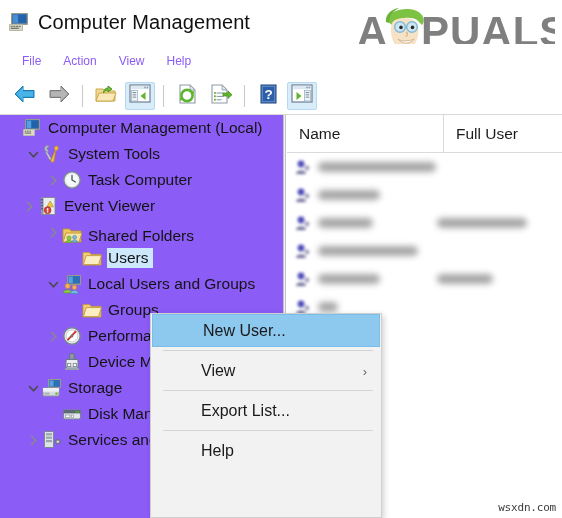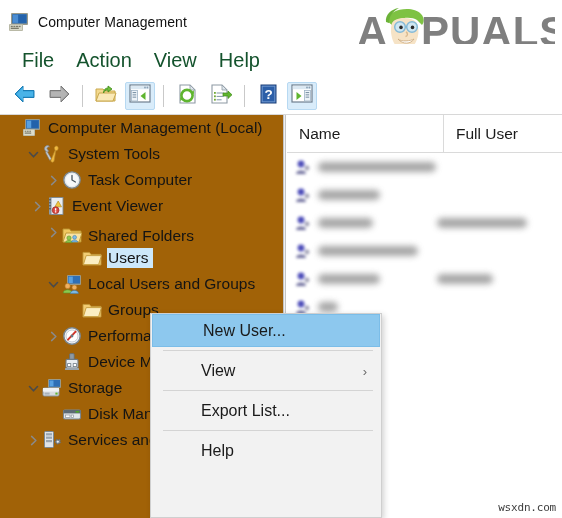--- a/index.html
+++ b/index.html
@@ -21,39 +21,39 @@
   .titlebar {
     position: absolute; left: 0; top: 0; width: 562px; height: 44px;
     background: #ffffff;
     display: flex; align-items: center;
   }
   .title-icon {
     width: 22px; height: 20px; margin-left: 8px; margin-right: 8px;
     position: relative; flex: 0 0 auto;
   }
   .title-text {
-    font-size: 14px; color: #101010; letter-spacing: 0.1px;
+    font-size: 20px; color: #101010; letter-spacing: 0.1px;
     white-space: nowrap;
   }
 
   
   .logo {
     position: absolute; right: 7px; top: 2px;
     width: 196px; height: 56px;
   }
 
   
   .menubar {
     position: absolute; left: 0; top: 44px; width: 562px; height: 33px;
     background: #ffffff;
     display: flex; align-items: center;
     padding-left: 11px;
   }
   .menuitem {
-    font-size: 20px; color: #14532d;
+    font-size: 12px; color: #8b5cf6;
     padding: 2px 11px 2px 11px;
     white-space: nowrap;
     cursor: default;
   }
 
   
   .toolbar {
     position: absolute; left: 0; top: 77px; width: 562px; height: 38px;
     background: #ffffff;
     display: flex; align-items: center;
@@ -71,21 +71,21 @@
   }
   .tb-pad { width: 8px; flex: 0 0 auto; }
 
   
   .main {
     position: absolute; left: 0; top: 115px; width: 562px; height: 403px;
     background: #ffffff;
   }
   .tree-pane {
     position: absolute; left: 0; top: 0; width: 283px; height: 403px;
-    background: #a16207; overflow: hidden;
+    background: #8b5cf6; overflow: hidden;
   }
   .splitter {
     position: absolute; left: 283px; top: 0; width: 3px; height: 403px;
     background: #f0f0f0; border-left: 1px solid #c4c4c4; border-right: 1px solid #c4c4c4;
   }
   .list-pane {
     position: absolute; left: 287px; top: 0; width: 275px; height: 403px;
     background: #ffffff; overflow: hidden;
   }
 
@@ -380,21 +380,21 @@
                 <path d="M3.6 1.4 L7.9 5.5 L3.6 9.6" stroke="#8a8a8a" stroke-width="1.5" fill="none" stroke-linecap="round" stroke-linejoin="round"></path>
               </svg>
             </span>
             <span class="ticon"><svg width="20" height="20" viewBox="0 0 20 20">
                 <circle cx="10" cy="10" r="8.2" fill="#e5e9ed" stroke="#7b8892" stroke-width="1.3"></circle>
                 <circle cx="10" cy="10" r="6.2" fill="#f6f8fa"></circle>
                 <path d="M10 5.5 L10 10 L13.4 12" stroke="#46525c" stroke-width="1.3" fill="none" stroke-linecap="round"></path>
               </svg></span>
             <span class="tlabel">Task Computer</span>
           </div>
-          <div class="trow" style="padding-left: 28px;">
+          <div class="trow" style="padding-left: 20px;">
             <span class="twist">
               <svg width="11" height="11" viewBox="0 0 11 11">
                 <path d="M3.6 1.4 L7.9 5.5 L3.6 9.6" stroke="#8a8a8a" stroke-width="1.5" fill="none" stroke-linecap="round" stroke-linejoin="round"></path>
               </svg>
             </span>
             <span class="ticon"><svg width="20" height="20" viewBox="0 0 20 20">
                 <rect x="3" y="1.5" width="14" height="17" fill="#8e9aa4"></rect>
                 <rect x="5" y="1.5" width="12" height="17" fill="#e9edf1" stroke="#7b8892" stroke-width=".9"></rect>
                 <rect x="3" y="3" width="2" height="1.4" fill="#5a666f"></rect>
                 <rect x="3" y="6" width="2" height="1.4" fill="#5a666f"></rect>

